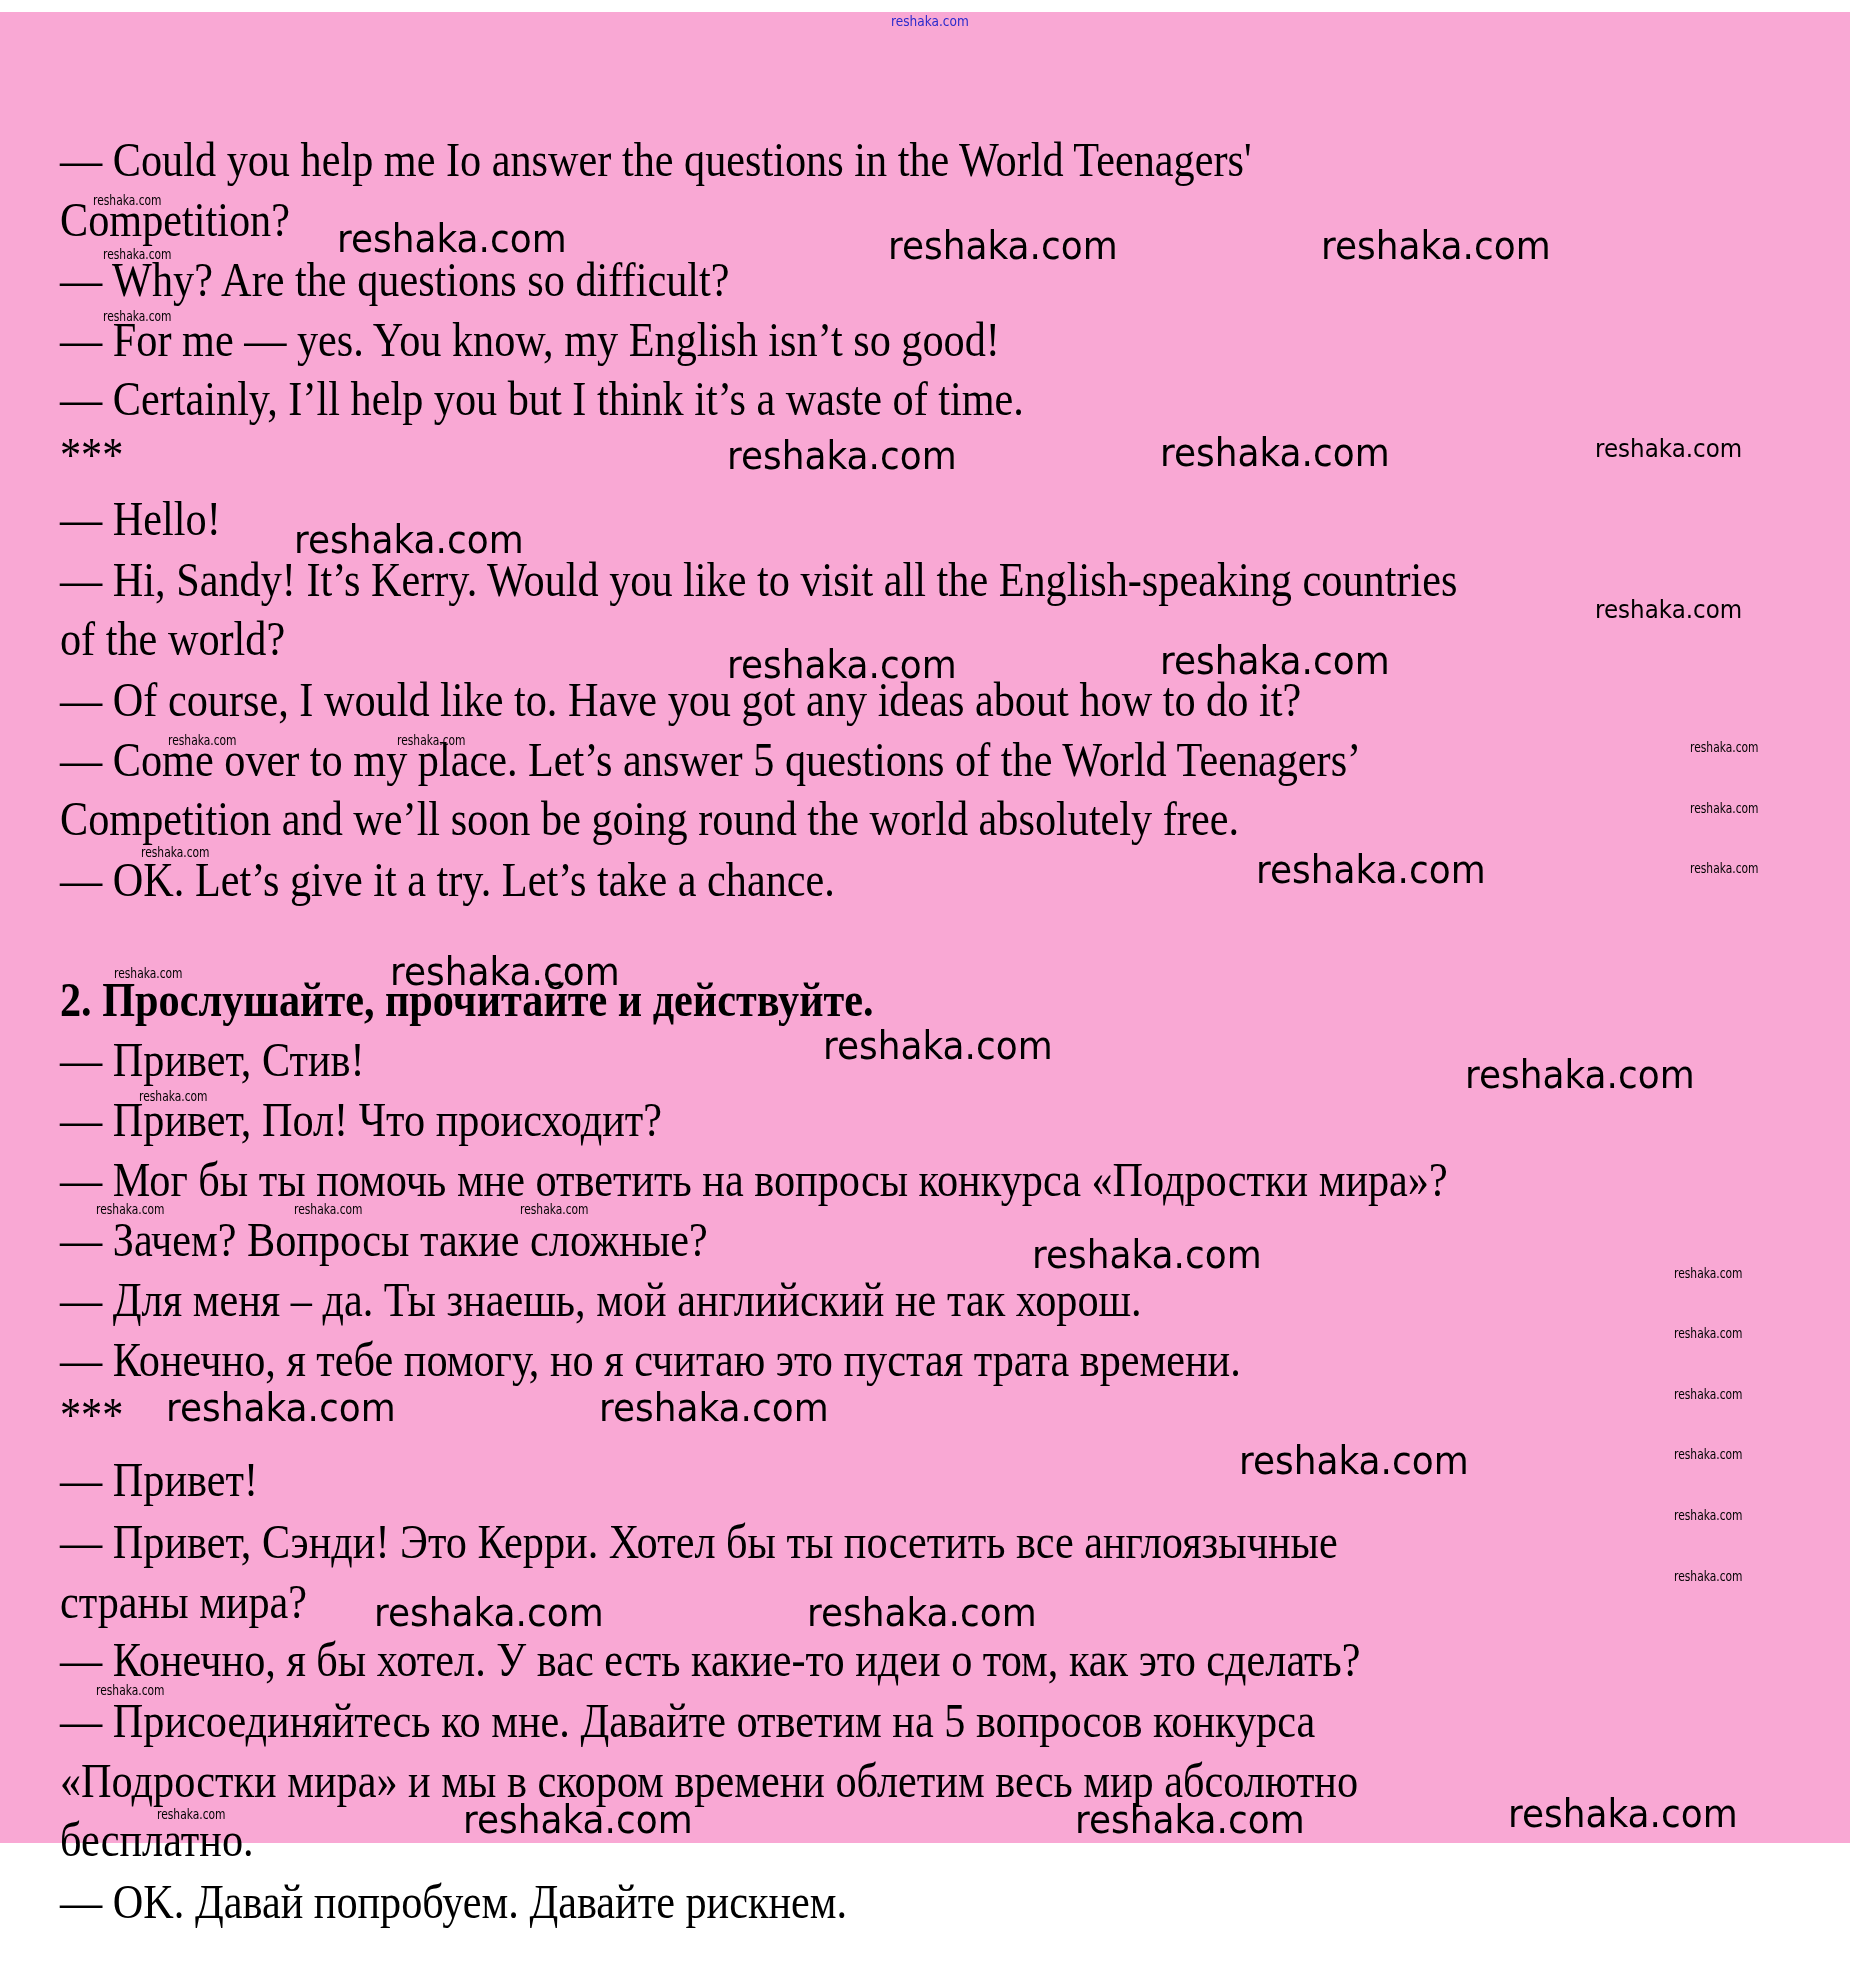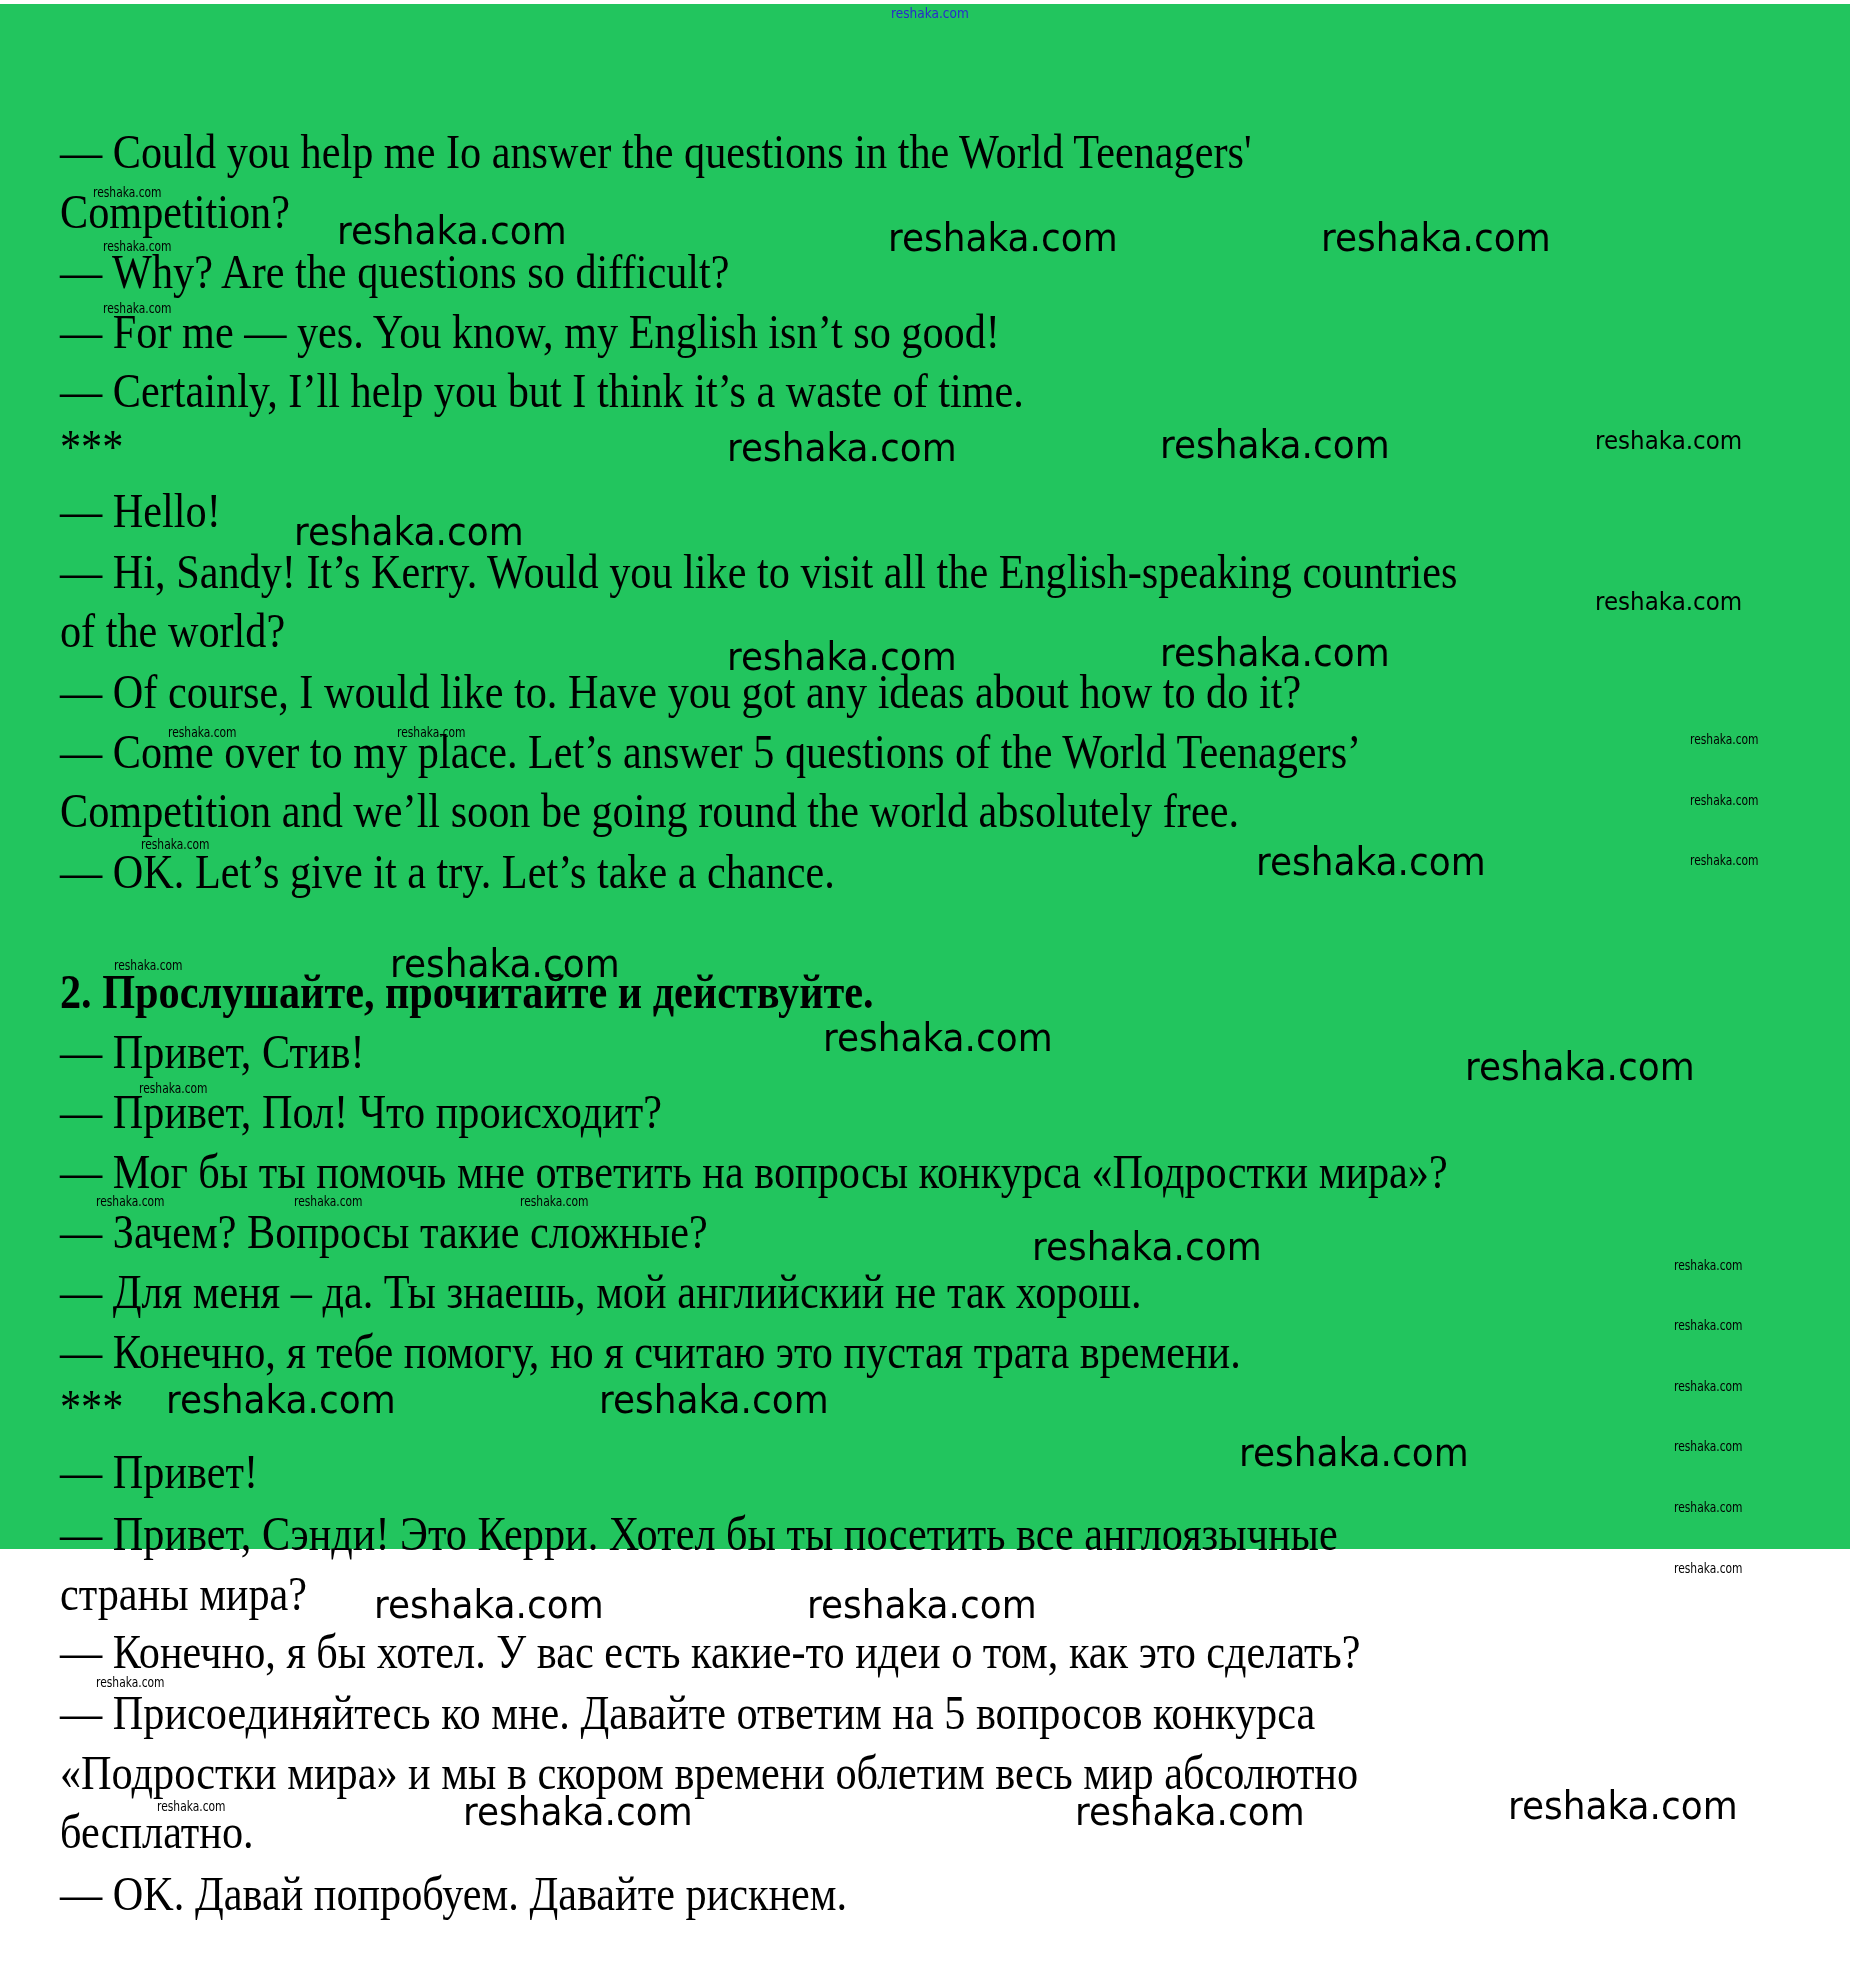--- a/index.html
+++ b/index.html
@@ -1,17 +1,17 @@
 <!DOCTYPE html>
 <html style="font-size:14.3px"><head>
 <meta charset="utf-8">
 <style>
   html, body { margin: 0; padding: 0; background: #ffffff; }
   body { width: 1851px; height: 1978px; position: relative; overflow: hidden; }
-  .page { position: absolute; left: 0; top: 4px; width: 1851px; height: 1545px; background: #22c55e; }
+  .page { position: absolute; left: 0; top: 12px; width: 1851px; height: 1831px; background: #f9a8d4; }
   .line {
     position: absolute; left: 60px;
     font-family: "Liberation Serif", serif;
     font-size: 48px; line-height: 1; color: #000;
     white-space: nowrap;
     transform-origin: 0 100%;
     transform: scaleX(0.88);
   }
   .line.bold { font-weight: bold; }
   .wm {

